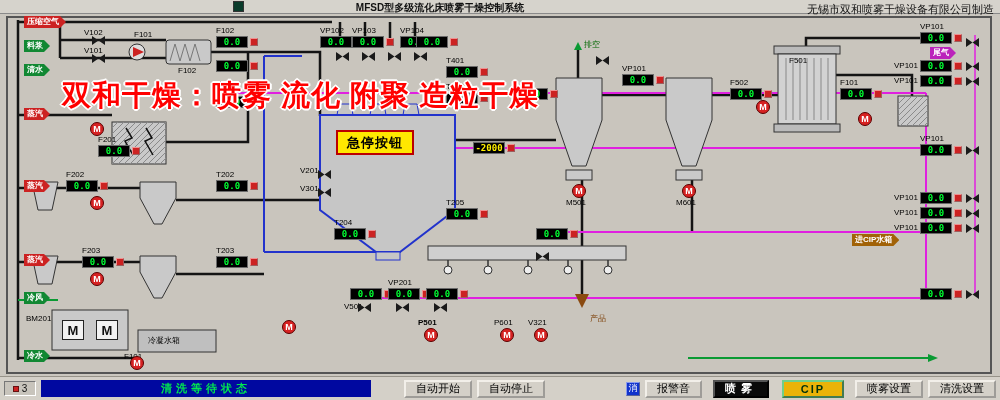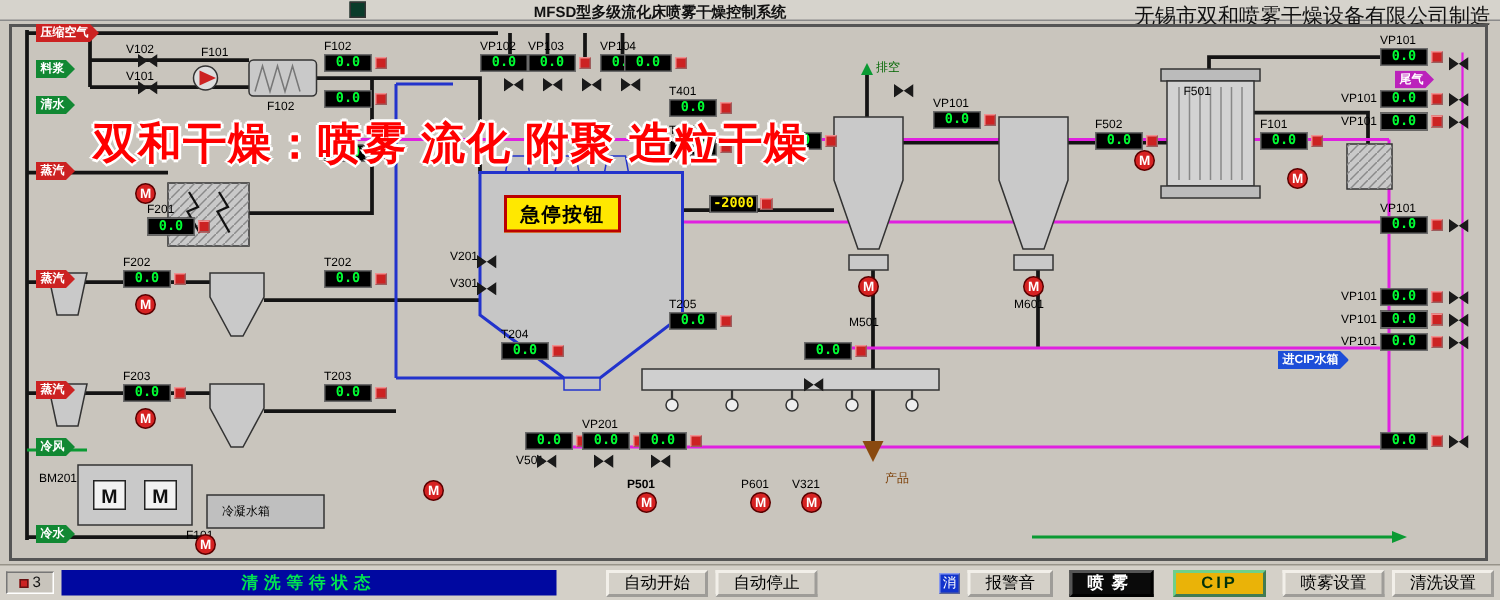--- a/index.html
+++ b/index.html
@@ -1,21 +1,21 @@
 <!DOCTYPE html>
 <html><head>
 <meta charset="utf-8">
 <style>
   * { box-sizing: border-box; }
   body { margin:0; background:#888; }
   .screen{position:relative;width:1000px;height:400px;background:#cbc7bf;font-family:"Liberation Sans",sans-serif;overflow:hidden}
   
   .titlebar{position:absolute;top:0;left:0;right:0;height:14px;background:#d6d3cc;border-bottom:1px solid #8a8a8a;font-size:10px;color:#111}
   .titlebar .title{position:absolute;left:440px;top:1px;transform:translateX(-50%);font-weight:bold;white-space:nowrap}
-  .titlebar .maker{position:absolute;right:6px;top:2px;font-size:14px;white-space:nowrap}
+  .titlebar .maker{position:absolute;right:6px;top:2px;font-size:11px;white-space:nowrap}
   .titleicon{position:absolute;left:233px;top:1px;width:11px;height:11px;background:#0a3b2a;border:1px solid #333}
   
   .frame{position:absolute;left:6px;top:16px;width:986px;height:358px;border:2px solid #555;background:#c9c5bd}
   svg.pipes{position:absolute;left:0;top:0;width:1000px;height:400px;z-index:2}
   #overlay{position:absolute;left:0;top:0;width:1000px;height:400px;z-index:4}
   
   .tag{position:absolute;z-index:6;height:12px;line-height:12px;padding:0 7px 0 3px;font-size:8px;font-weight:bold;color:#fff;white-space:nowrap;
        clip-path:polygon(0 0,calc(100% - 6px) 0,100% 50%,calc(100% - 6px) 100%,0 100%)}
   .lbl{position:absolute;z-index:6;font-size:8px;line-height:9px;color:#000;white-space:nowrap}
   .dispwrap{position:absolute;z-index:7}
@@ -176,28 +176,28 @@
   <div id="overlay">
       <div class="tag" style="left: 24px; top: 16px; background: rgb(204, 34, 34);">压缩空气</div>
       <div class="tag" style="left: 24px; top: 40px; background: rgb(17, 136, 51);">料浆</div>
       <div class="tag" style="left: 24px; top: 64px; background: rgb(17, 136, 51);">清水</div>
       <div class="tag" style="left: 24px; top: 108px; background: rgb(204, 34, 34);">蒸汽</div>
       <div class="tag" style="left: 24px; top: 180px; background: rgb(204, 34, 34);">蒸汽</div>
       <div class="tag" style="left: 24px; top: 254px; background: rgb(204, 34, 34);">蒸汽</div>
       <div class="tag" style="left: 24px; top: 292px; background: rgb(17, 136, 51);">冷风</div>
       <div class="tag" style="left: 24px; top: 350px; background: rgb(17, 136, 51);">冷水</div>
       <div class="tag" style="left: 930px; top: 47px; background: rgb(187, 34, 187);">尾气</div>
-      <div class="tag" style="left: 852px; top: 234px; background: #1d4ed8;">进CIP水箱</div>
+      <div class="tag" style="left: 852px; top: 234px; background: #a16207;">进CIP水箱</div>
       <div class="lbl" style="left: 84px; top: 28px;">V102</div>
       <div class="lbl" style="left: 84px; top: 46px;">V101</div>
       <div class="lbl" style="left: 134px; top: 30px;">F101</div>
       <div class="lbl" style="left: 178px; top: 66px;">F102</div>
       <div class="lbl" style="left: 300px; top: 166px;">V201</div>
       <div class="lbl" style="left: 300px; top: 184px;">V301</div>
-      <div class="lbl" style="left: 566px; top: 210px;">M501</div>
+      <div class="lbl" style="left: 566px; top: 198px;">M501</div>
       <div class="lbl" style="left: 676px; top: 198px;">M601</div>
       <div class="lbl" style="left: 744px; top: 56px; margin-left: 45px;">F501</div>
       <div class="lbl" style="left: 26px; top: 314px;">BM201</div>
       <div class="lbl" style="left: 418px; top: 318px; font-weight: bold;">P501</div>
       <div class="lbl" style="left: 494px; top: 318px;">P601</div>
       <div class="lbl" style="left: 528px; top: 318px;">V321</div>
       <div class="lbl" style="left: 344px; top: 302px;">V501</div>
       <div class="lbl" style="left: 584px; top: 40px; color: rgb(0, 102, 0);">排空</div>
       <div class="lbl" style="left: 590px; top: 314px; color: rgb(122, 59, 0);">产品</div>
       <div class="lbl" style="left: 148px; top: 336px;">冷凝水箱</div>
@@ -222,21 +222,21 @@
           <span class="dispbtn"></span>
         </div>
       </div>
       <div class="dispwrap" style="left: 98px; top: 112px; margin-top: 33px;">
         <div class="displbl">F201</div>
         <div class="disprow">
           <span class="dispbox">0.0</span>
           <span class="dispbtn"></span>
         </div>
       </div>
-      <div class="dispwrap" style="left: 82px; top: 180px;">
+      <div class="dispwrap" style="left: 66px; top: 180px;">
         <div class="displbl">F202</div>
         <div class="disprow">
           <span class="dispbox">0.0</span>
           <span class="dispbtn"></span>
         </div>
       </div>
       <div class="dispwrap" style="left: 216px; top: 180px;">
         <div class="displbl">T202</div>
         <div class="disprow">
           <span class="dispbox">0.0</span>
@@ -291,21 +291,21 @@
           <span class="dispbtn"></span>
         </div>
       </div>
       <div class="dispwrap" style="left: 446px; top: 92px;">
         <div class="displbl">T101</div>
         <div class="disprow">
           <span class="dispbox">0.0</span>
           <span class="dispbtn"></span>
         </div>
       </div>
-      <div class="dispwrap" style="left: 444px; top: 130px; padding-left: 29px;">
+      <div class="dispwrap" style="left: 444px; top: 142px; padding-left: 29px;">
         <div class="disprow">
           <span class="dispbox" style="color: rgb(255, 238, 0);">-2000</span>
           <span class="dispbtn"></span>
         </div>
       </div>
       <div class="dispwrap" style="left: 446px; top: 208px;">
         <div class="displbl">T205</div>
         <div class="disprow">
           <span class="dispbox">0.0</span>
           <span class="dispbtn"></span>

